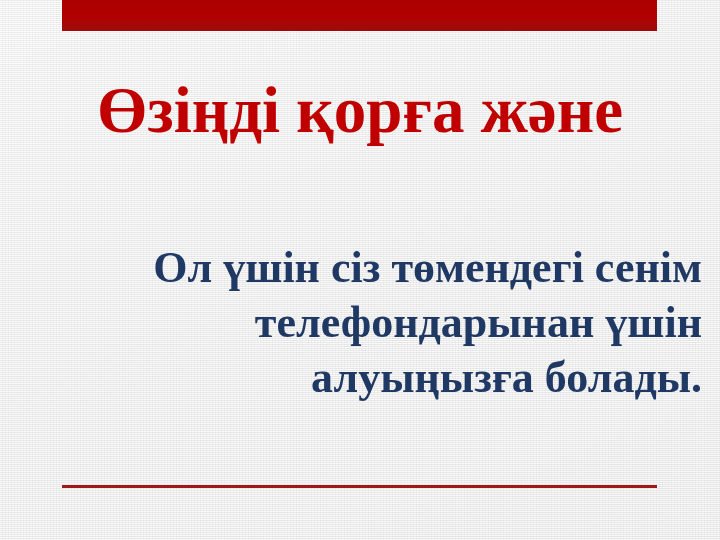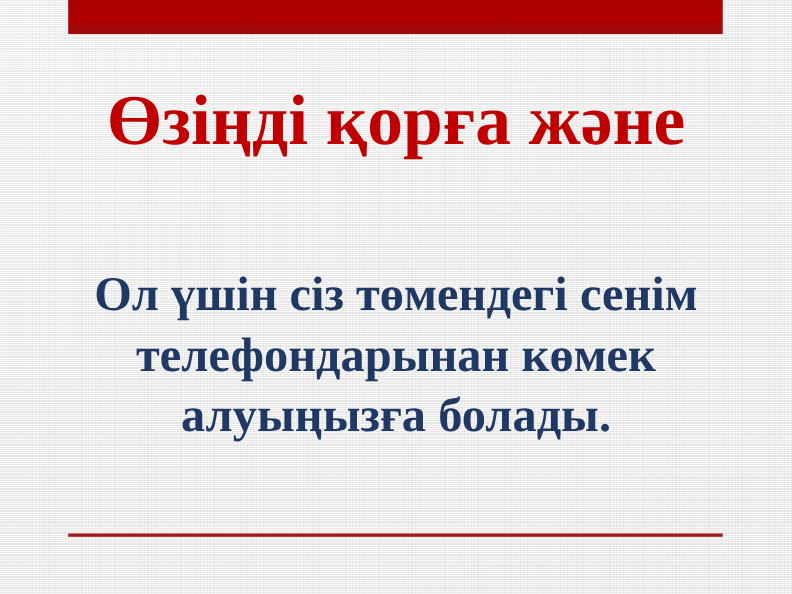--- a/index.html
+++ b/index.html
@@ -66,20 +66,21 @@
     text-align: center;
   }
 
   .body-line {
     display: block;
     color: #1f3864;
     font-weight: bold;
     font-size: 44px;
     line-height: 55px;
     white-space: nowrap;
+    text-align: right;
   }
 
   
   #bottom-rule {
     position: absolute;
     left: 62px;
     top: 485px;
     width: 595px;
     height: 3px;
     background-color: #9e1a1a;
@@ -91,19 +92,19 @@
 <div id="slide">
 
   <div id="top-bar"></div>
 
   <div id="title-block">
     <span class="title-line">Өзіңді қорға және</span>
   </div>
 
   <div id="body-block">
     <span class="body-line">Ол үшін сіз төмендегі сенім</span>
-    <span class="body-line">телефондарынан көмек</span>
+    <span class="body-line">телефондарынан үшін</span>
     <span class="body-line">алуыңызға болады.</span>
   </div>
 
   <div id="bottom-rule"></div>
 
 </div>
 
 </body></html>

